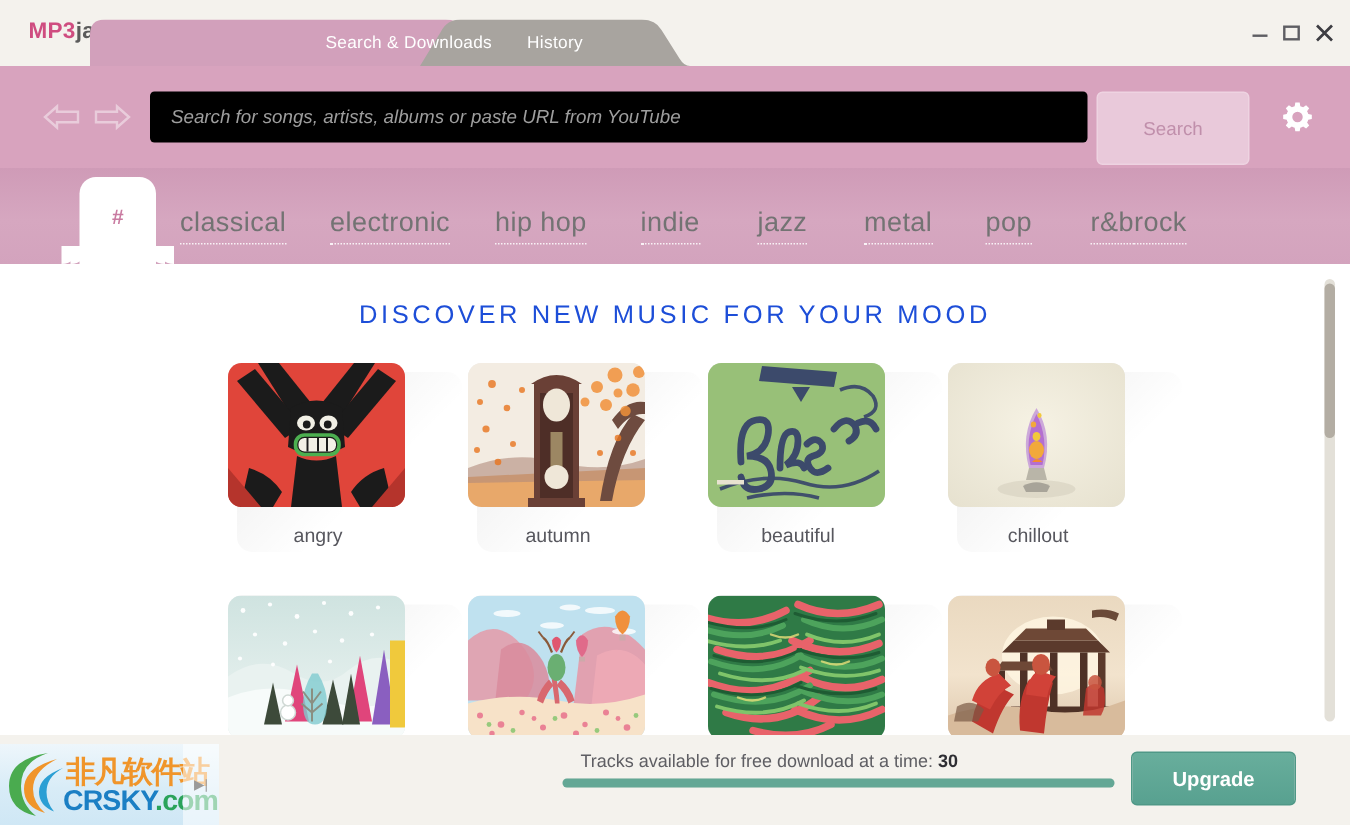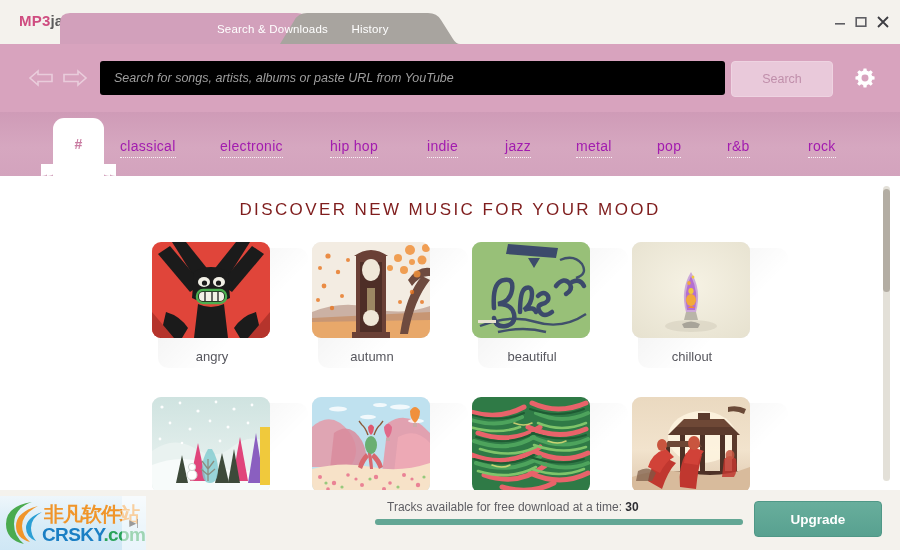--- a/index.html
+++ b/index.html
@@ -78,21 +78,21 @@
     font-family: "Liberation Sans", sans-serif;
     font-size: 12.5px; font-style: italic;
     color: #8d8d8d;
     padding: 0 14px;
     outline: none;
   }
   .search-input::placeholder { color: #9e9e9e; font-style: italic; }
 
   .search-button {
     position: absolute; left: 731px; top: 61px;
-    width: 102px; height: 36px;
+    width: 102px; height: 49px;
     background: #e9c9da;
     border: 1px solid #eed3e1;
     border-radius: 4px;
     color: #c08fab;
     font-family: "Liberation Sans", sans-serif;
     font-size: 12.5px;
     cursor: pointer;
   }
 
   .gear {
@@ -127,39 +127,39 @@
      box-shadow: -6px 0 0 0 #ffffff; }
   .genre-hash .glyph {
     position: absolute; left: 0; right: 0; top: 18px;
     text-align: center;
     color: #c97ba1; font-size: 14px; font-weight: 600;
     z-index: 4;
   }
 
   .genre {
     position: absolute; top: 138px;
-    color: #a21caf; font-size: 14px;
+    color: #737373; font-size: 18px;
     letter-spacing: .3px;
     cursor: pointer;
     padding-bottom: 3px;
     border-bottom: 1.5px dotted rgba(255,255,255,.85);
     white-space: nowrap;
   }
 
   
   .content {
     position: absolute; top: 176px; left: 0;
     width: 900px; height: 314px;
     background: #ffffff;
     overflow: hidden;
   }
   .disc-title {
     margin-top: 24px;
     text-align: center;
-    color: #7f1d1d;
+    color: #1d4ed8;
     font-size: 17px;
     letter-spacing: 2.4px;
     font-weight: 400;
   }
 
   .grid {
     position: relative;
     margin: 22px auto 0;
     width: 620px;
   }
@@ -226,21 +226,21 @@
     border-radius: 3px;
   }
   .progress-fill {
     position: absolute; left: 0; top: 0;
     width: 368px; height: 6px;
     background: #63a795;
     border-radius: 3px;
   }
   .upgrade {
     position: absolute; left: 754px; top: 501px;
-    width: 128px; height: 36px;
+    width: 110px; height: 36px;
     background: linear-gradient(180deg,#68ae9c 0%,#58a190 100%);
     border: 1px solid #4f9887;
     border-radius: 4px;
     color: #ffffff;
     font-family: "Liberation Sans", sans-serif;
     font-size: 13.5px; font-weight: bold;
     cursor: pointer;
   }
 
   
@@ -344,21 +344,21 @@
   </div>
 
   <div class="genre" style="left:120px">classical</div>
   <div class="genre" style="left:220px">electronic</div>
   <div class="genre" style="left:330px">hip hop</div>
   <div class="genre" style="left:427px">indie</div>
   <div class="genre" style="left:505px">jazz</div>
   <div class="genre" style="left:576px">metal</div>
   <div class="genre" style="left:657px">pop</div>
   <div class="genre" style="left:727px">r&amp;b</div>
-  <div class="genre" style="left:808px">rock</div>
+  <div class="genre" style="left:756px">rock</div>
 
   <div class="content">
 
     <div class="disc-title">DISCOVER NEW MUSIC FOR YOUR MOOD</div>
 
     <div class="grid">
 
       <div class="row">
 
         <div class="cell" style="left:12px">

